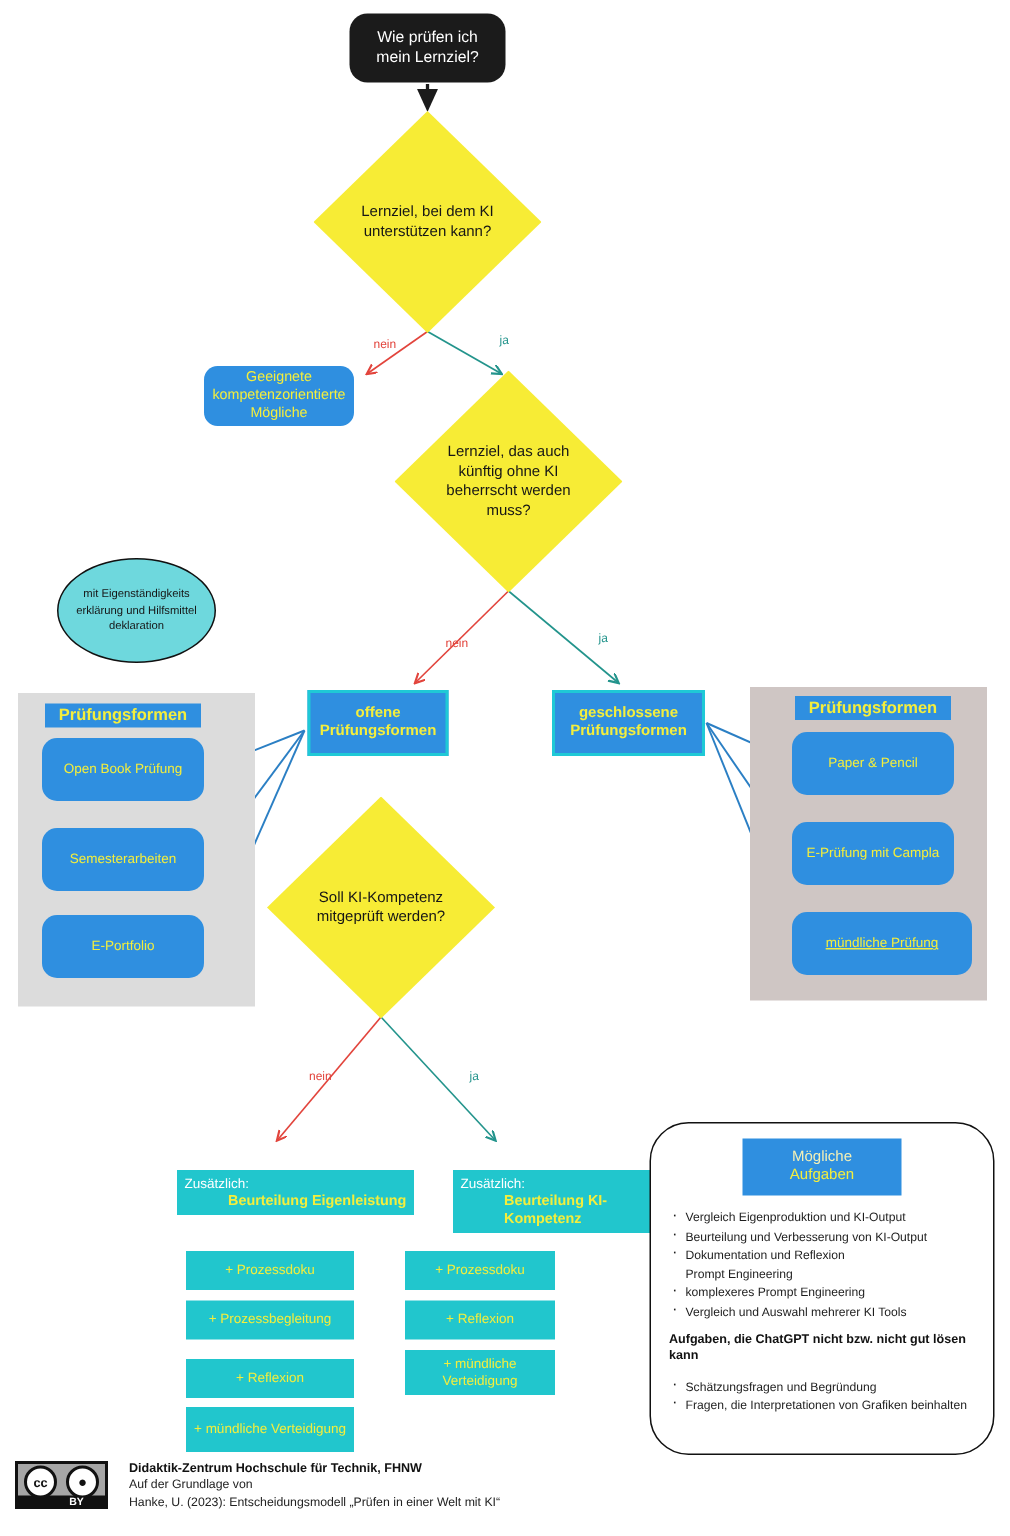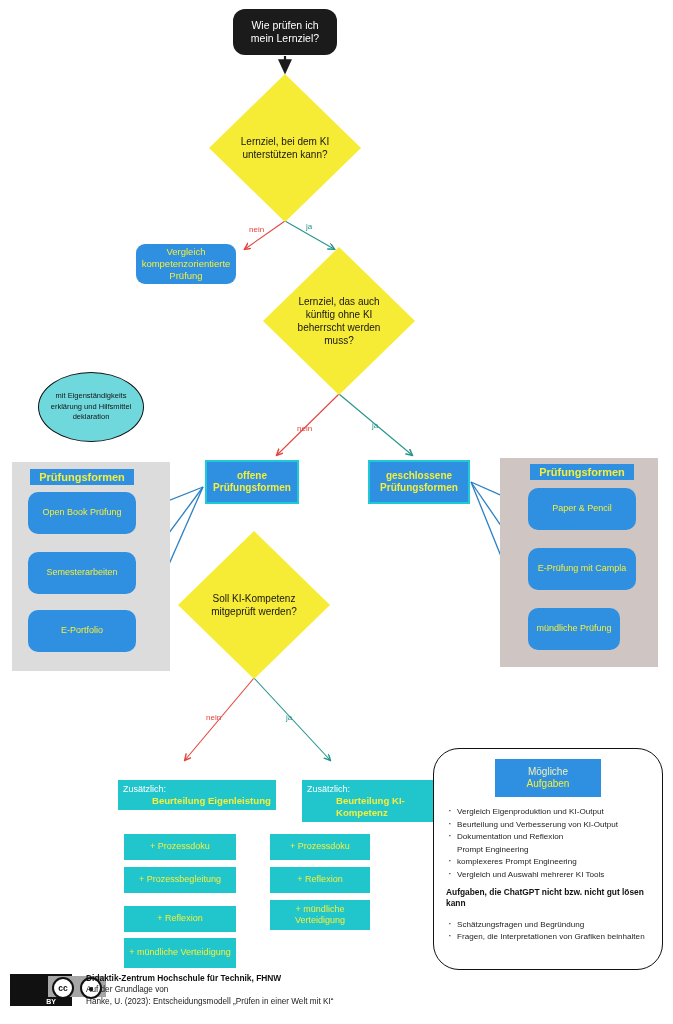--- a/index.html
+++ b/index.html
@@ -128,39 +128,39 @@
   .task-list li.bullet:before{
     content:"·";position:absolute;left:2px;top:-1px;font-size:11px;color:#1d1d1d;
   }
   .task-list li.nobullet{padding-left:11px;}
   .task-bold{
     font-size:8.4px;line-height:11.6px;color:#111;font-weight:bold;margin:6px 0 5px 0;
   }
 
   
   #cc-badge{left:10px;top:974px;width:62px;height:32px;background:#111;}
-  #cc-inner{position:absolute;left:2px;top:2px;width:58px;height:21px;background:#a6a6a6;margin-left:36px;}
+  #cc-inner{position:absolute;left:2px;top:2px;width:58px;height:21px;background:#a6a6a6;}
   .cc-circle{
     position:absolute;border-radius:50%;background:#fff;border:2px solid #111;
     display:flex;align-items:center;justify-content:center;
     font-weight:bold;color:#111;
   }
   #cc-c1{left:4px;top:1px;width:18px;height:18px;font-size:8.5px;}
   #cc-c2{left:32px;top:1px;width:18px;height:18px;font-size:10px;}
   #cc-by{position:absolute;left:30px;top:23px;width:22px;height:9px;color:#fff;
     font-size:7px;font-weight:bold;text-align:center;line-height:9px;}
   #footer-text{left:86px;top:972px;width:420px;}
   #footer-text .l1{font-size:8.4px;font-weight:bold;color:#111;line-height:12px;}
   #footer-text .l2{font-size:8.2px;color:#222;line-height:12px;}
   #footer-text .l3{font-size:8.2px;color:#222;line-height:12px;}
 
   svg.edges{position:absolute;left:0;top:0;width:673px;height:1024px;pointer-events:none;}
   .lbl{position:absolute;font-size:8px;line-height:10px;}
   .lbl.nein{color:#e2443c;}
-  .lbl.ja{color:#23948c;}
+  .lbl.ja{color:#23948c;margin-left:27px;}
 </style>
 </head>
 <body>
 
 <div id="canvas">
 
   <svg class="edges" viewBox="0 0 673 1024">
     <defs>
       <marker id="ar-red" markerWidth="7" markerHeight="7" refX="5.4" refY="3" orient="auto">
         <path d="M0,0 L6,3 L0,6" fill="none" stroke="#e2443c" stroke-width="1.3"></path>
@@ -200,21 +200,21 @@
 
   <div class="abs start-box" id="start-box">Wie prüfen ich mein Lernziel?</div>
 
   <div class="abs diamond" id="diamond1">
     <div class="dshape"></div>
     <div class="dtext">Lernziel, bei dem  KI unterstützen kann?</div>
   </div>
   <div class="lbl nein" style="left:249px;top:225px;">nein</div>
   <div class="lbl ja" style="left:306px;top:222px;">ja</div>
 
-  <div class="abs blue-round" id="box-geeignet">Vergleich kompetenzorientierte Prüfung</div>
+  <div class="abs blue-round" id="box-geeignet">Geeignete kompetenzorientierte Mögliche</div>
 
   <div class="abs diamond" id="diamond2">
     <div class="dshape"></div>
     <div class="dtext">Lernziel, das auch künftig ohne KI beherrscht werden muss?</div>
   </div>
   <div class="lbl nein" style="left:297px;top:424px;">nein</div>
   <div class="lbl ja" style="left:372px;top:421px;">ja</div>
 
   <div class="abs ellipse">mit Eigenständigkeits erklärung und Hilfsmittel deklaration</div>
 
@@ -223,21 +223,21 @@
 
   <div class="abs panel-title" id="title-left">Prüfungsformen</div>
   <div class="abs panel-title" id="title-right">Prüfungsformen</div>
 
   <div class="abs exam-box" style="left:28px;top:492px;width:108px;height:42px;">Open Book Prüfung</div>
   <div class="abs exam-box" style="left:28px;top:552px;width:108px;height:42px;">Semesterarbeiten</div>
   <div class="abs exam-box" style="left:28px;top:610px;width:108px;height:42px;">E-Portfolio</div>
 
   <div class="abs exam-box" style="left:528px;top:488px;width:108px;height:42px;">Paper &amp; Pencil</div>
   <div class="abs exam-box" style="left:528px;top:548px;width:108px;height:42px;">E-Prüfung mit Campla</div>
-  <div class="abs exam-box" style="left:528px;top:608px;width:92px;height:42px;">mündliche Prüfung</div>
+  <div class="abs exam-box" style="left:528px;top:608px;width:120px;height:42px;text-decoration:underline;">mündliche Prüfung</div>
 
   <div class="abs cat-box" id="box-offen">offene Prüfungsformen</div>
   <div class="abs cat-box" id="box-geschlossen">geschlossene Prüfungsformen</div>
 
   <div class="abs diamond" id="diamond3">
     <div class="dshape"></div>
     <div class="dtext">Soll KI-Kompetenz mitgeprüft werden?</div>
   </div>
   <div class="lbl nein" style="left:206px;top:713px;">nein</div>
   <div class="lbl ja" style="left:286px;top:713px;">ja</div>

